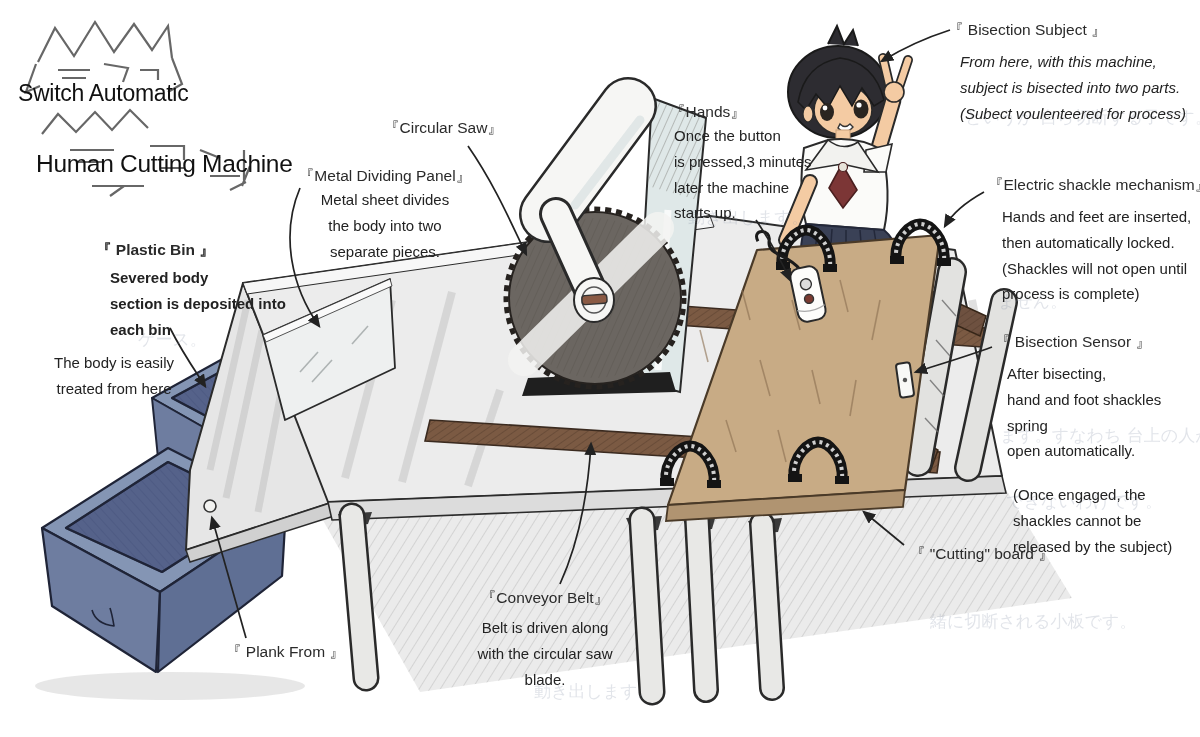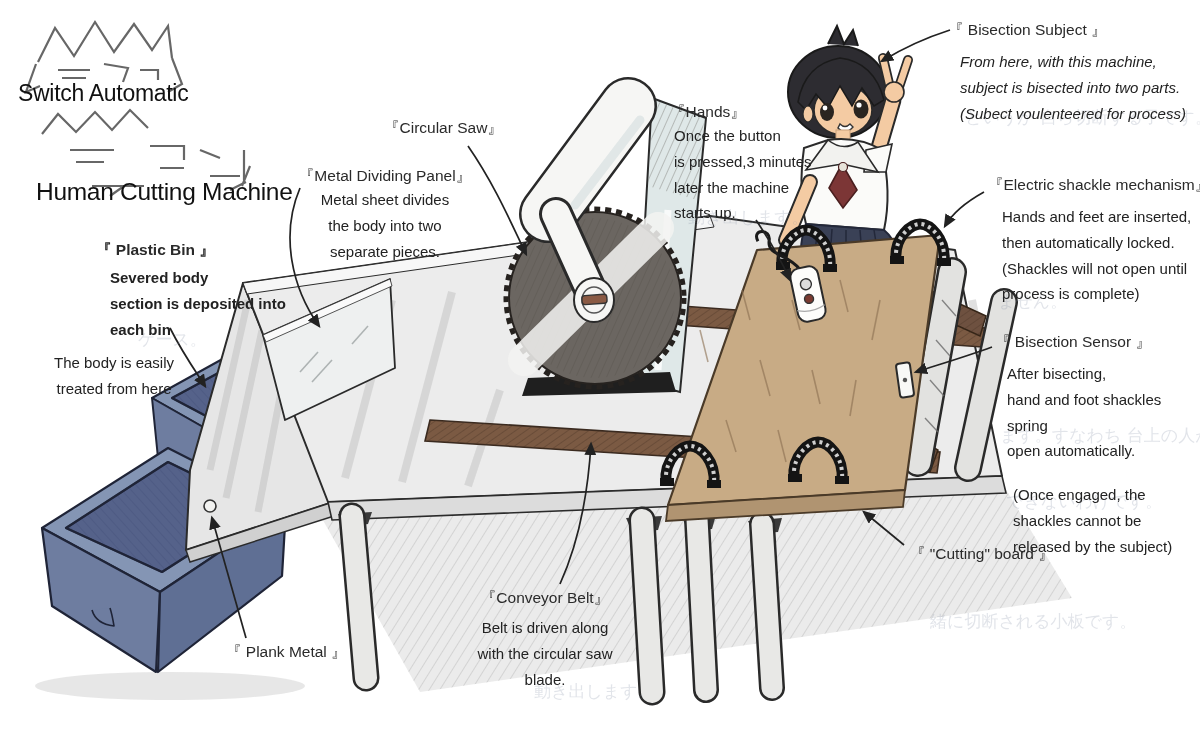--- a/index.html
+++ b/index.html
@@ -4,21 +4,21 @@
 <style>
   html,body{margin:0;padding:0;background:#ffffff;}
   #canvas{position:relative;width:1200px;height:737px;background:#ffffff;overflow:hidden;
           font-family:"Liberation Sans",sans-serif;color:#1d1d1d;}
   svg.art{position:absolute;left:0;top:0;}
   .ann{position:absolute;}
   .lbl{font-size:15.5px;color:#2a2a2a;white-space:pre;}
   .bod{font-size:15px;line-height:1.72;white-space:pre-line;color:#222;}
   .ctr{text-align:center;}
   .title-line{position:absolute;font-size:23px;letter-spacing:-0.3px;color:#111;white-space:pre;}
-  .title-line.l2{font-size:24.5px;margin-top:28px;}
+  .title-line.l2{font-size:24.5px;}
   .wm{position:absolute;font-family:"DejaVu Sans",sans-serif;font-size:17px;color:#7c88a0;
       opacity:0.22;white-space:pre;pointer-events:none;}
 </style>
 </head>
 <body>
 
 <div id="canvas">
 
   <svg class="art" width="1200" height="737" viewBox="0 0 1200 737">
     <defs>
@@ -351,16 +351,16 @@
     <div class="bod" style="margin-top:6px;">Belt is driven along
 with the circular saw
 blade.</div>
   </div>
 
   <div class="ann" style="left:910px;top:544px;">
     <div class="lbl">『 "Cutting" board 』</div>
   </div>
 
   <div class="ann" style="left:226px;top:642px;">
-    <div class="lbl">『 Plank Metal 』</div>
+    <div class="lbl">『 Plank From 』</div>
   </div>
 
 </div>
 
 </body></html>

